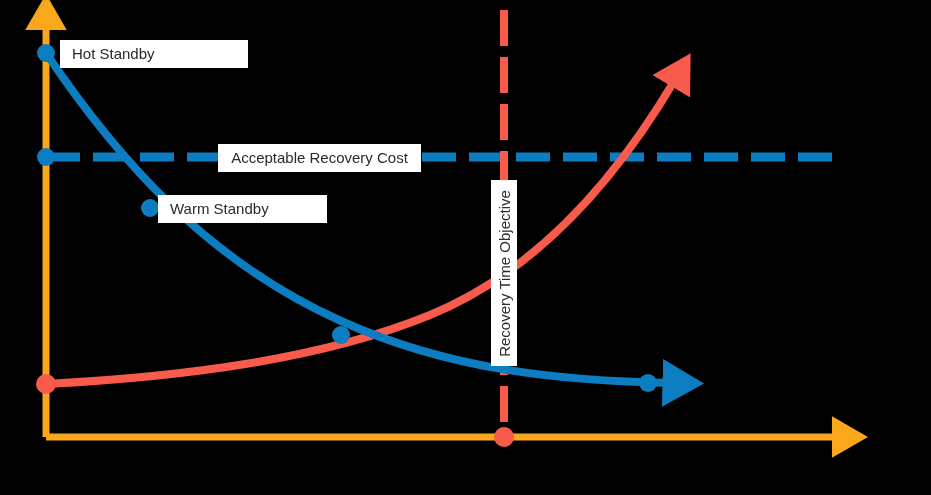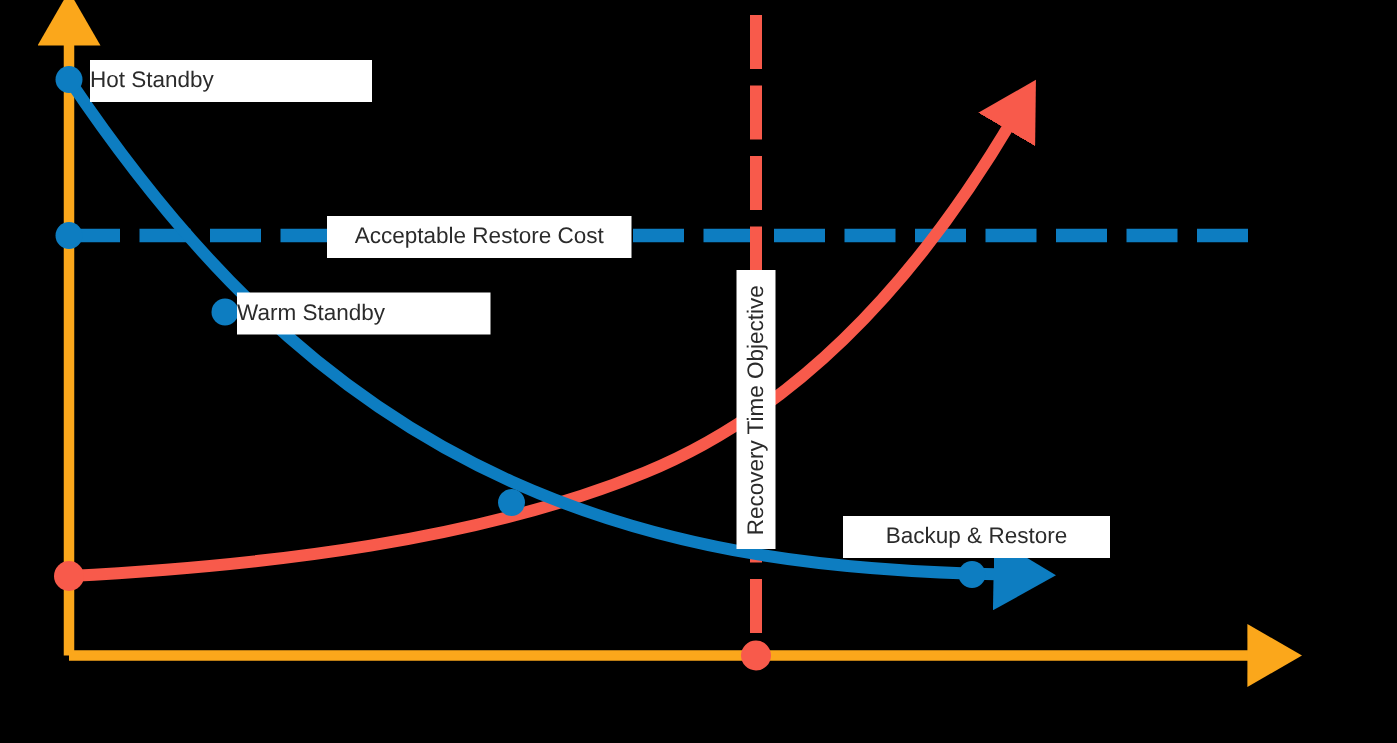--- a/index.html
+++ b/index.html
@@ -34,21 +34,21 @@
     position: absolute;
     background: #ffffff;
     color: #2b2b2b;
     font-family: "Liberation Sans", sans-serif;
     font-size: 15px;
     line-height: 28px;
     height: 28px;
     white-space: nowrap;
     box-sizing: border-box;
   }
-  .callout-left   { text-align: left;   }
+  .callout-left   { text-align: left;   padding-left: 12px; }
   .callout-center { text-align: center; }
   .callout-vertical {
     position: absolute;
     background: #ffffff;
     color: #2b2b2b;
     font-family: "Liberation Sans", sans-serif;
     font-size: 15px;
     white-space: nowrap;
     box-sizing: border-box;
     display: flex;
@@ -96,23 +96,22 @@
     <circle cx="150" cy="208" r="9" fill="#0D7DC1"></circle>
     <circle cx="341" cy="335" r="9" fill="#0D7DC1"></circle>
     <circle cx="648" cy="383" r="9" fill="#0D7DC1"></circle>
 
     <circle cx="46" cy="384" r="10" fill="#F85A4B"></circle>
     <circle cx="504" cy="437" r="10" fill="#F85A4B"></circle>
   </svg>
 
   <div class="callout callout-left" style="left:60px; top:40px; width:188px;">Hot Standby</div>
 
-  <div class="callout callout-center" style="left:218px; top:144px; width:203px;">Acceptable Restore Cost</div>
+  <div class="callout callout-center" style="left:218px; top:144px; width:203px;">Acceptable Recovery Cost</div>
 
   <div class="callout callout-left" style="left:158px; top:195px; width:169px;">Warm Standby</div>
 
-  <div class="callout callout-center" style="left:562px; top:344px; width:178px;">Backup &amp; Restore</div>
 
   <div class="callout-vertical" style="left:491px; top:180px; width:26px; height:186px;">
     <span>Recovery Time Objective</span>
   </div>
 
 </div>
 
 </body></html>

